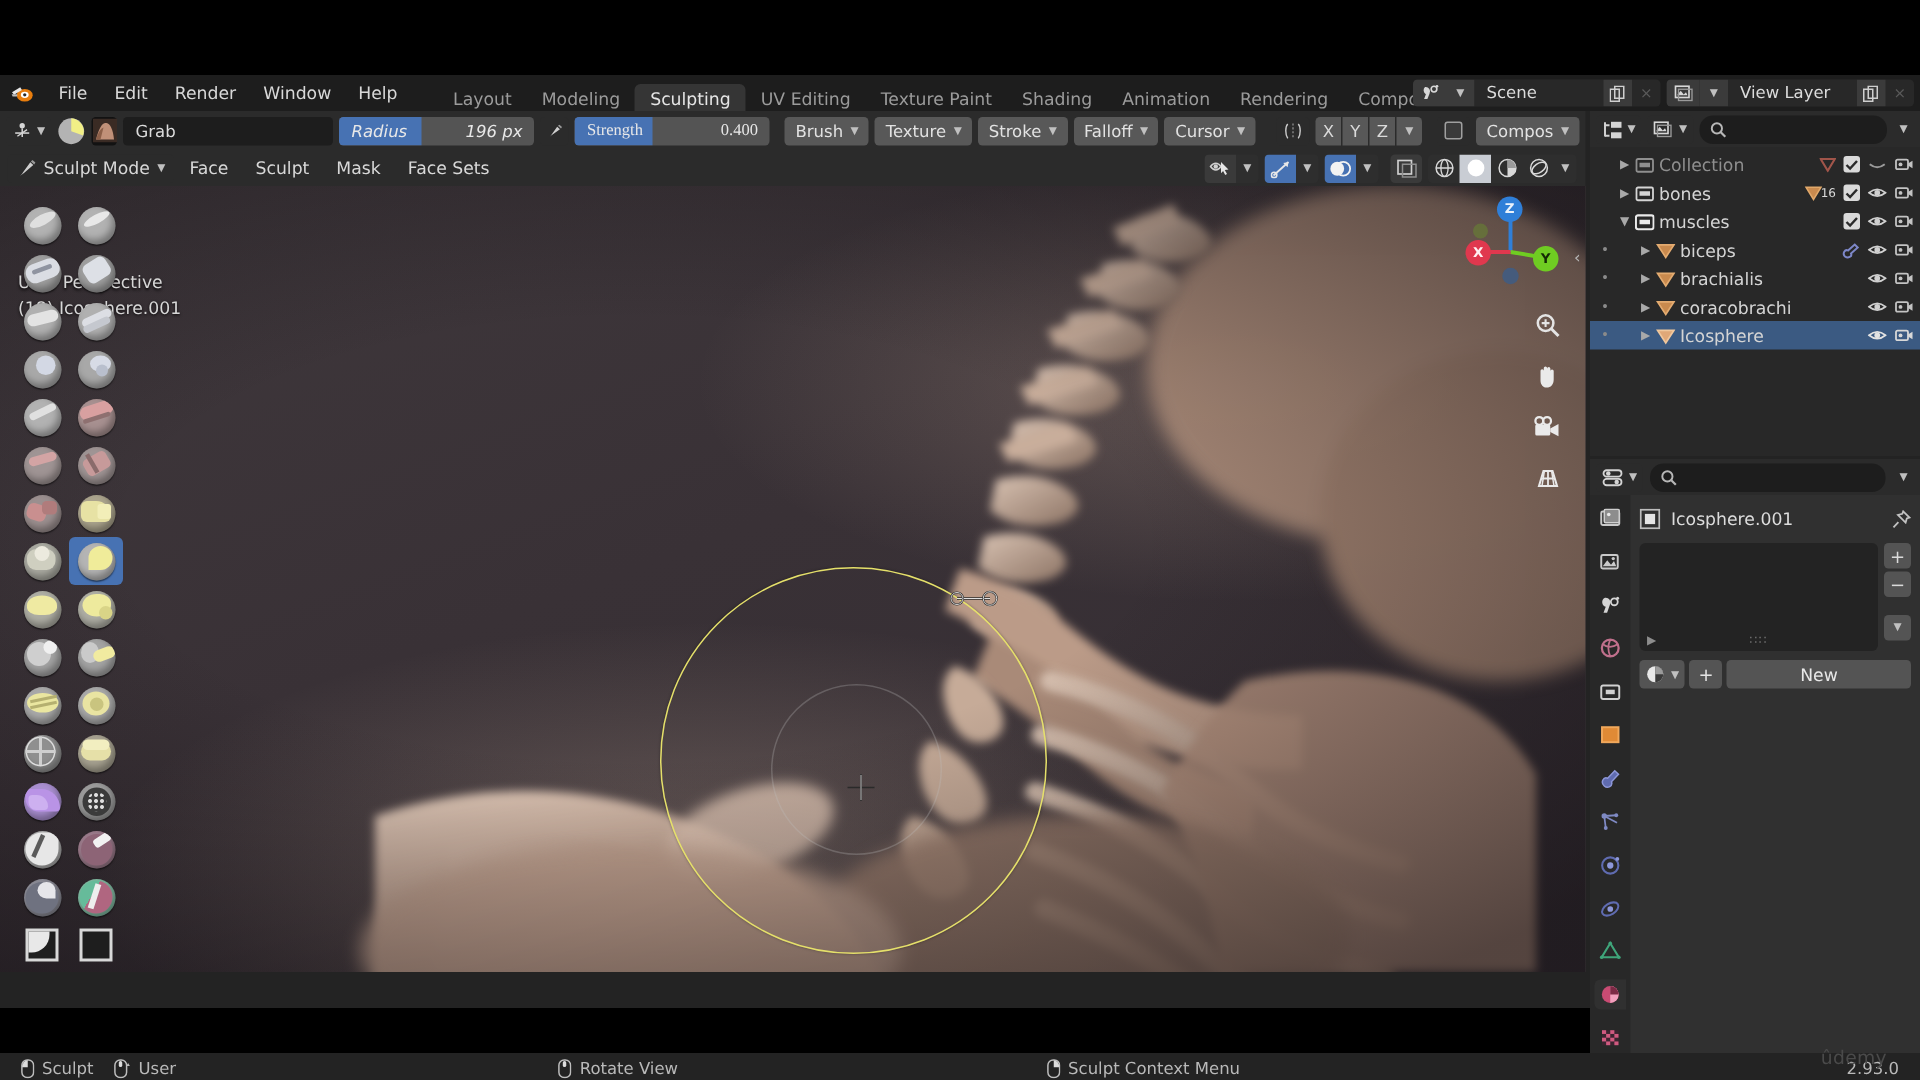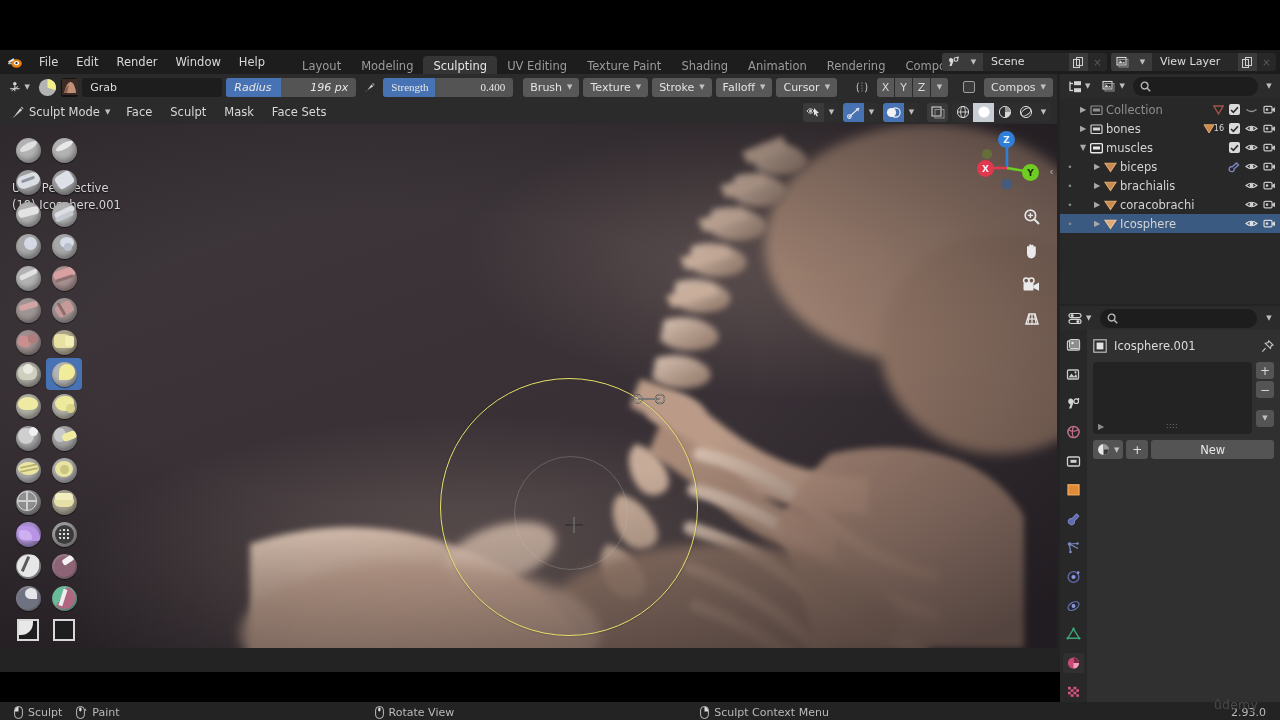--- a/index.html
+++ b/index.html
@@ -1407,21 +1407,21 @@
         <span>Sculpt</span>
       </div>
       <div class="sb-item">
         <span class="mouse-ico">
           <svg width="11" height="13" viewBox="0 0 11 13">
               <rect x="0.6" y="0.6" width="7.8" height="11.8" rx="3.5" fill="none" stroke="#bdbdbd" stroke-width="1"></rect>
               <rect x="3.2" y="1.4" width="2.3" height="4" rx="1.1" fill="#dcdcdc"></rect>
               <path d="M9.4 2.6 l1.2 2 h-2.4z" fill="#bdbdbd"></path>
             </svg>
         </span>
-        <span>Paint</span>
+        <span>User</span>
       </div>
       <div class="sb-item" style="margin-left:255px;">
         <span class="mouse-ico">
           <svg width="9" height="13" viewBox="0 0 9 13">
               <rect x="0.6" y="0.6" width="7.8" height="11.8" rx="3.5" fill="none" stroke="#bdbdbd" stroke-width="1"></rect>
               <rect x="3.2" y="1.4" width="2.3" height="4" rx="1.1" fill="#dcdcdc"></rect>
             </svg>
         </span>
         <span>Rotate View</span>
       </div>

